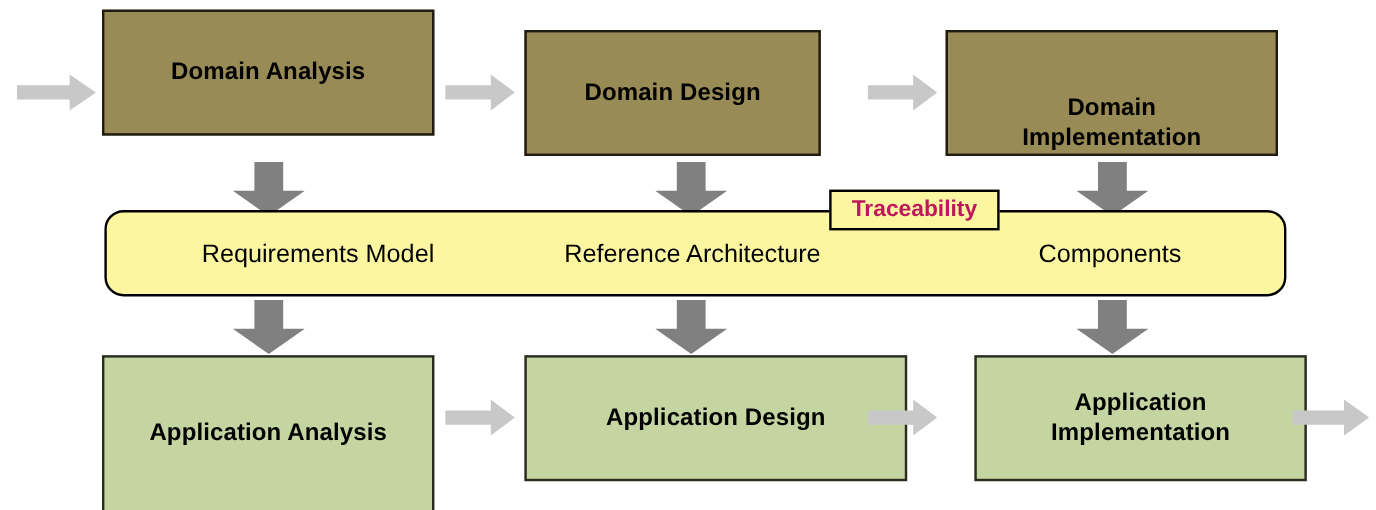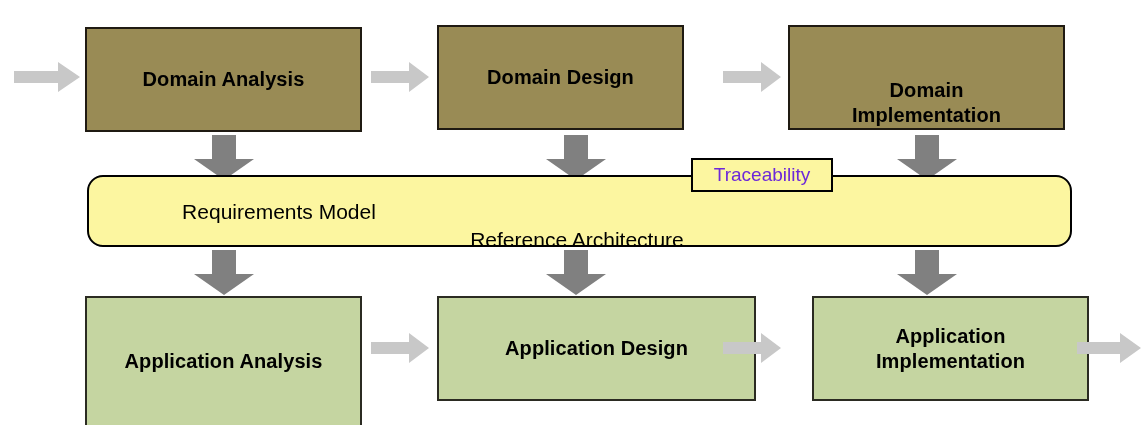--- a/index.html
+++ b/index.html
@@ -54,43 +54,43 @@
   }
   .trace-box {
     position: absolute;
     box-sizing: border-box;
     background: #FCF6A0;
     border: 2px solid #000000;
     display: flex;
     align-items: center;
     justify-content: center;
     font-size: 19px;
-    font-weight: normal;
-    color: #6d28d9;
+    font-weight: bold;
+    color: #be185d;
     z-index: 5;
   }
   .flow-arrow {
     position: absolute;
   }
   .flow-arrow svg { display: block; }
   .down-arrow { position: absolute; }
   .down-arrow svg { display: block; }
 </style>
 </head>
 <body>
 
 <div id="diagram">
 
   <div class="flow-arrow" style="left:14px; top:62px;">
     <svg width="66" height="30" viewBox="0 0 66 30">
       <polygon points="0,9 44,9 44,0 66,15 44,30 44,21 0,21" fill="#C8C8C8"></polygon>
     </svg>
   </div>
 
-  <div class="box domain" style="left:85px; top:27px; width:277px; height:105px;">
+  <div class="box domain" style="left:85px; top:8px; width:277px; height:105px;">
     <span>Domain Analysis</span>
   </div>
 
   <div class="box domain" style="left:437px; top:25px; width:247px; height:105px;">
     <span>Domain Design</span>
   </div>
 
   <div class="box domain" style="left:788px; top:25px; width:277px; height:105px;align-items:flex-end;">
     <span style="max-width:200px;">Domain Implementation</span>
   </div>
@@ -120,24 +120,25 @@
   </div>
 
   <div class="down-arrow" style="left:897px; top:135px;">
     <svg width="60" height="45" viewBox="0 0 60 45">
       <polygon points="18,0 42,0 42,24 60,24 30,45 0,24 18,24" fill="#808080"></polygon>
     </svg>
   </div>
 
   <div class="band" style="left:87px; top:175px; width:985px; height:72px;"></div>
 
-  <div class="band-label" style="left:99px; top:200px; width:330px;padding-left:15px;">Requirements Model</div>
+  <div class="band-label" style="left:85px; top:200px; width:330px;padding-left:15px;">Requirements Model</div>
 
-  <div class="band-label" style="left:412px; top:200px; width:330px;margin-top:28px;">Reference Architecture</div>
+  <div class="band-label" style="left:412px; top:200px; width:330px;">Reference Architecture</div>
 
+  <div class="band-label" style="left:760px; top:200px; width:330px;">Components</div>
 
   <div class="trace-box" style="left:691px; top:158px; width:142px; height:34px;">
     <span>Traceability</span>
   </div>
 
   <div class="down-arrow" style="left:194px; top:250px;">
     <svg width="60" height="45" viewBox="0 0 60 45">
       <polygon points="18,0 42,0 42,24 60,24 30,45 0,24 18,24" fill="#808080"></polygon>
     </svg>
   </div>

